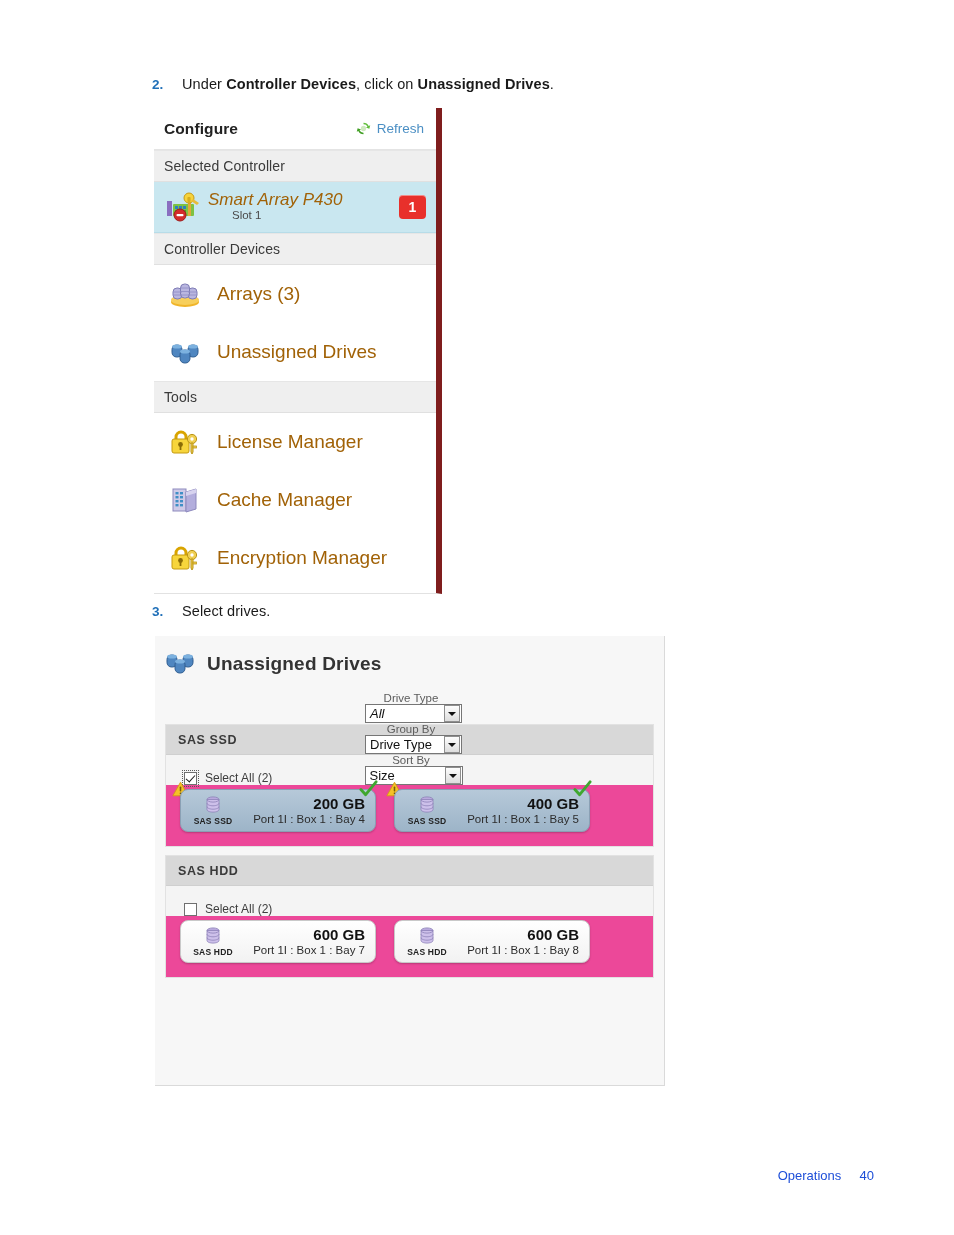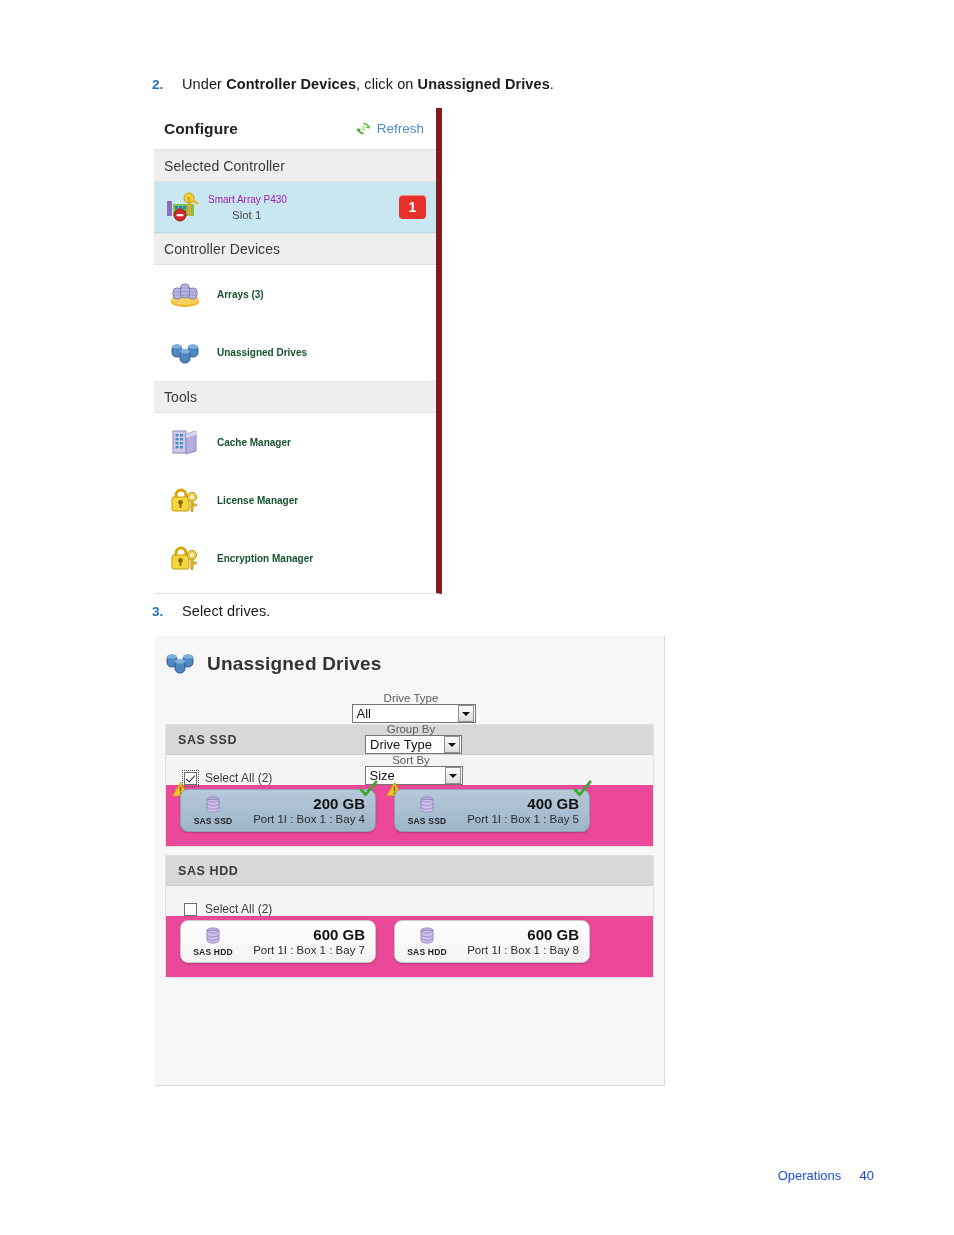--- a/index.html
+++ b/index.html
@@ -101,23 +101,24 @@
     background: #c9e7f0;
     display: flex;
     align-items: center;
     padding: 0 10px 0 9px;
     box-sizing: border-box;
     border-bottom: 1px solid #b7dce8;
   }
   .ctrl-icon { width: 40px; flex: 0 0 40px; }
   .ctrl-names { flex: 1; padding-left: 5px; }
   .ctrl-name {
-    font-size: 10px;
-    color: #a21caf;
+    font-size: 17px;
+    color: #a16207;
     line-height: 16px;
+    font-style: italic;
   }
   .ctrl-slot {
     font-size: 11.5px;
     color: #4a4a4a;
     line-height: 14px;
     margin-left: 24px;
   }
   .ctrl-badge {
     width: 27px; height: 24px;
     background: #e8302b;
@@ -140,24 +141,23 @@
     background: #ffffff;
   }
   .cfg-item .it-icon {
     width: 38px;
     flex: 0 0 38px;
     display: flex;
     align-items: center;
     justify-content: center;
   }
   .cfg-item .it-label {
-    font-size: 10px;
-    color: #14532d;
+    font-size: 19px;
+    color: #a16207;
     padding-left: 13px;
-    font-weight: bold;
   }
 
   
   #drives-panel {
     position: absolute;
     left: 155px;
     top: 636px;
     width: 510px;
     height: 450px;
     background: #f7f7f7;
@@ -223,21 +223,21 @@
     justify-content: center;
     flex: 0 0 16px;
   }
   .select-arrow i {
     width: 0; height: 0;
     border-left: 4px solid transparent;
     border-right: 4px solid transparent;
     border-top: 4px solid #111111;
     display: block;
   }
-  #sel-drive-type { width: 124px; }
+  #sel-drive-type { width: 97px; font-style: italic; }
   #sel-group-by  { width:  97px; }
   #sel-sort-by   { width:  98px; gap: 20px; }
 
   .ud-body {
     padding: 0 10px;
     box-sizing: border-box;
   }
   .grp {
     background: #ec4899;
     border: 1px solid #e2e2e2;
@@ -456,52 +456,52 @@
       </svg>
     </span>
     <span class="it-label">Unassigned Drives</span>
   </div>
 
   <div class="cfg-section-head">Tools</div>
 
   <div class="cfg-item">
     <span class="it-icon">
       <svg width="32" height="30" viewBox="0 0 32 30">
+        <path d="M7 13v-3a5 5 0 0 1 10 0v3" fill="none" stroke="#d9a400" stroke-width="3"></path>
+        <rect x="3" y="12" width="17" height="14" rx="2" fill="#f7d53c" stroke="#c59a10" stroke-width="1"></rect>
+        <circle cx="11.5" cy="17.5" r="2.4" fill="#8a6b06"></circle>
+        <rect x="10.6" y="18" width="1.8" height="5" fill="#8a6b06"></rect>
+        <circle cx="23" cy="12" r="4.6" fill="#f0cf52" stroke="#bb9514" stroke-width="1"></circle>
+        <circle cx="23" cy="12" r="1.7" fill="#ffffff"></circle>
+        <path d="M22 16l2 0 0 9-1 2-1-2z" fill="#f0cf52" stroke="#bb9514" stroke-width="1"></path>
+        <rect x="24" y="19" width="3.4" height="2" fill="#f0cf52" stroke="#bb9514" stroke-width=".8"></rect>
+      </svg>
+    </span>
+    <span class="it-label">License Manager</span>
+  </div>
+
+  <div class="cfg-item">
+    <span class="it-icon">
+      <svg width="32" height="30" viewBox="0 0 32 30">
         <rect x="4" y="4" width="13" height="22" fill="#cfcbe8" stroke="#8d89bd" stroke-width="1"></rect>
         <g fill="#3f8fc6">
           <rect x="6.5" y="7" width="3" height="2.4"></rect>
             <rect x="11" y="7" width="3" height="2.4"></rect>
           <rect x="6.5" y="11" width="3" height="2.4"></rect>
             <rect x="11" y="11" width="3" height="2.4"></rect>
           <rect x="6.5" y="15" width="3" height="2.4"></rect>
             <rect x="11" y="15" width="3" height="2.4"></rect>
           <rect x="6.5" y="19" width="3" height="2.4"></rect>
             <rect x="11" y="19" width="3" height="2.4"></rect>
         </g>
         <path d="M17 7l10-3v20l-10 3z" fill="#b3aedd" stroke="#8d89bd" stroke-width="1"></path>
         <path d="M17 7l10-3 0 4-10 3z" fill="#d7d3ef"></path>
       </svg>
     </span>
     <span class="it-label">Cache Manager</span>
-  </div>
-
-  <div class="cfg-item">
-    <span class="it-icon">
-      <svg width="32" height="30" viewBox="0 0 32 30">
-        <path d="M7 13v-3a5 5 0 0 1 10 0v3" fill="none" stroke="#d9a400" stroke-width="3"></path>
-        <rect x="3" y="12" width="17" height="14" rx="2" fill="#f7d53c" stroke="#c59a10" stroke-width="1"></rect>
-        <circle cx="11.5" cy="17.5" r="2.4" fill="#8a6b06"></circle>
-        <rect x="10.6" y="18" width="1.8" height="5" fill="#8a6b06"></rect>
-        <circle cx="23" cy="12" r="4.6" fill="#f0cf52" stroke="#bb9514" stroke-width="1"></circle>
-        <circle cx="23" cy="12" r="1.7" fill="#ffffff"></circle>
-        <path d="M22 16l2 0 0 9-1 2-1-2z" fill="#f0cf52" stroke="#bb9514" stroke-width="1"></path>
-        <rect x="24" y="19" width="3.4" height="2" fill="#f0cf52" stroke="#bb9514" stroke-width=".8"></rect>
-      </svg>
-    </span>
-    <span class="it-label">License Manager</span>
   </div>
 
   <div class="cfg-item">
     <span class="it-icon">
       <svg width="32" height="30" viewBox="0 0 32 30">
         <path d="M7 13v-3a5 5 0 0 1 10 0v3" fill="none" stroke="#d9a400" stroke-width="3"></path>
         <rect x="3" y="12" width="17" height="14" rx="2" fill="#f7d53c" stroke="#c59a10" stroke-width="1"></rect>
         <circle cx="11.5" cy="17.5" r="2.4" fill="#8a6b06"></circle>
         <rect x="10.6" y="18" width="1.8" height="5" fill="#8a6b06"></rect>
         <circle cx="23" cy="12" r="4.6" fill="#f0cf52" stroke="#bb9514" stroke-width="1"></circle>

